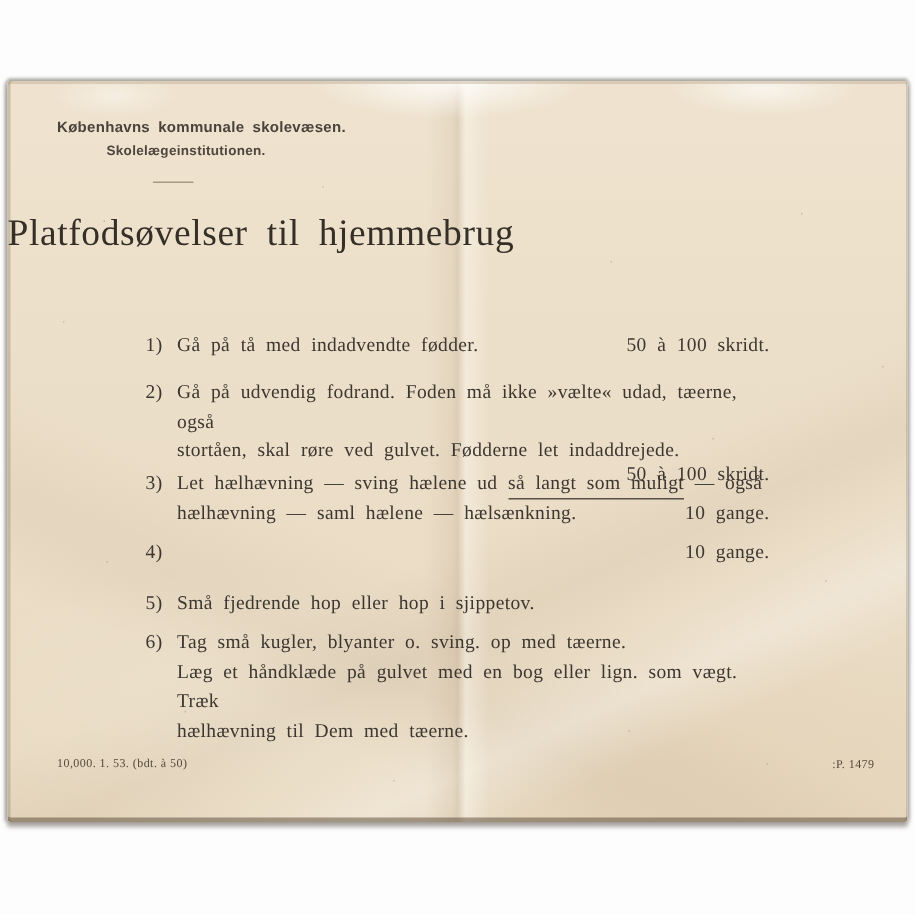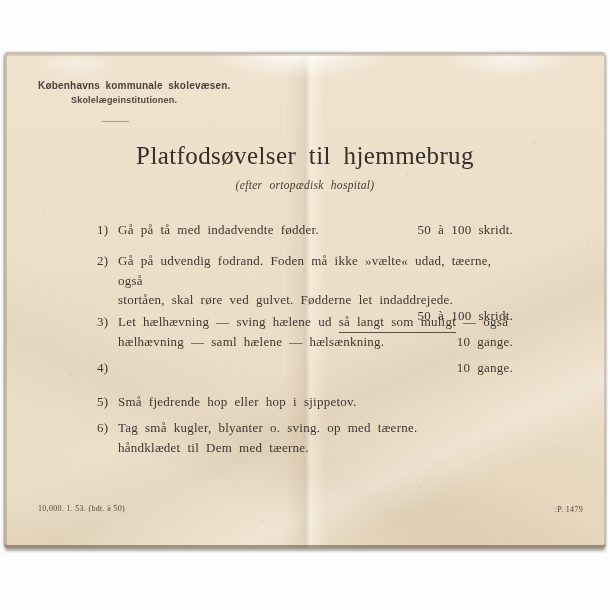--- a/index.html
+++ b/index.html
@@ -53,21 +53,21 @@
   .hdr2{
     position:absolute;left:66px;top:41px;
     font-family:"Liberation Sans", sans-serif;font-weight:bold;
     font-size:9px;color:#4e463e;letter-spacing:0.2px;text-align:center;
   }
   .hdr-rule{
     position:absolute;left:97px;top:67px;width:27px;height:1px;
     background:rgba(110,95,75,0.55);
   }
   .title{
-    position:absolute;left:0;right:0;top:88px;text-align:center;
+    position:absolute;left:0;right:0;top:88px;
     font-size:25px;color:#362f28;word-spacing:6px;letter-spacing:0.4px;
   }
   .subtitle{
     position:absolute;left:0;right:0;top:125px;text-align:center;
     font-style:italic;font-size:11.5px;color:#453e36;word-spacing:4px;letter-spacing:0.3px;
   }
   .list{
     position:absolute;left:92px;top:160px;width:416px;
     font-size:13px;color:#3d3731;letter-spacing:0.25px;word-spacing:3.5px;
   }
@@ -93,21 +93,20 @@
 
 <div class="stage">
   <div class="paper">
     <div class="specks"></div>
 
     <div class="hdr1">Københavns kommunale skolevæsen.</div>
     <div class="hdr2">Skolelægeinstitutionen.</div>
     <div class="hdr-rule"></div>
 
     <div class="title">Platfodsøvelser til hjemmebrug</div>
-    <div class="subtitle">(efter ortopædisk hospital)</div>
 
     <div class="list">
 
       <div class="item i1">
         <span class="num">1)</span>
         <div class="txt">
           <span>Gå på tå med indadvendte fødder.</span>
         </div>
         <span class="reps-abs" style="top:0;">50 à 100 skridt.</span>
       </div>
@@ -141,21 +140,22 @@
         <span class="num">5)</span>
         <div class="txt">
           <span>Små fjedrende hop eller hop i sjippetov.</span>
         </div>
       </div>
 
       <div class="item i6">
         <span class="num">6)</span>
         <div class="txt">
           <div>Tag små kugler, blyanter o. sving. op med tæerne.</div>
-          <div>håndklædet til Dem med tæerne.</div>
+          <div>Læg et håndklæde på gulvet med en bog eller lign. som vægt. Træk</div>
+          <div>hælhævning til Dem med tæerne.</div>
         </div>
       </div>
 
     </div>
 
     <div class="ft-left">10,000. 1. 53. (bdt. à 50)</div>
     <div class="ft-right">:P. 1479</div>
   </div>
 </div>
 

